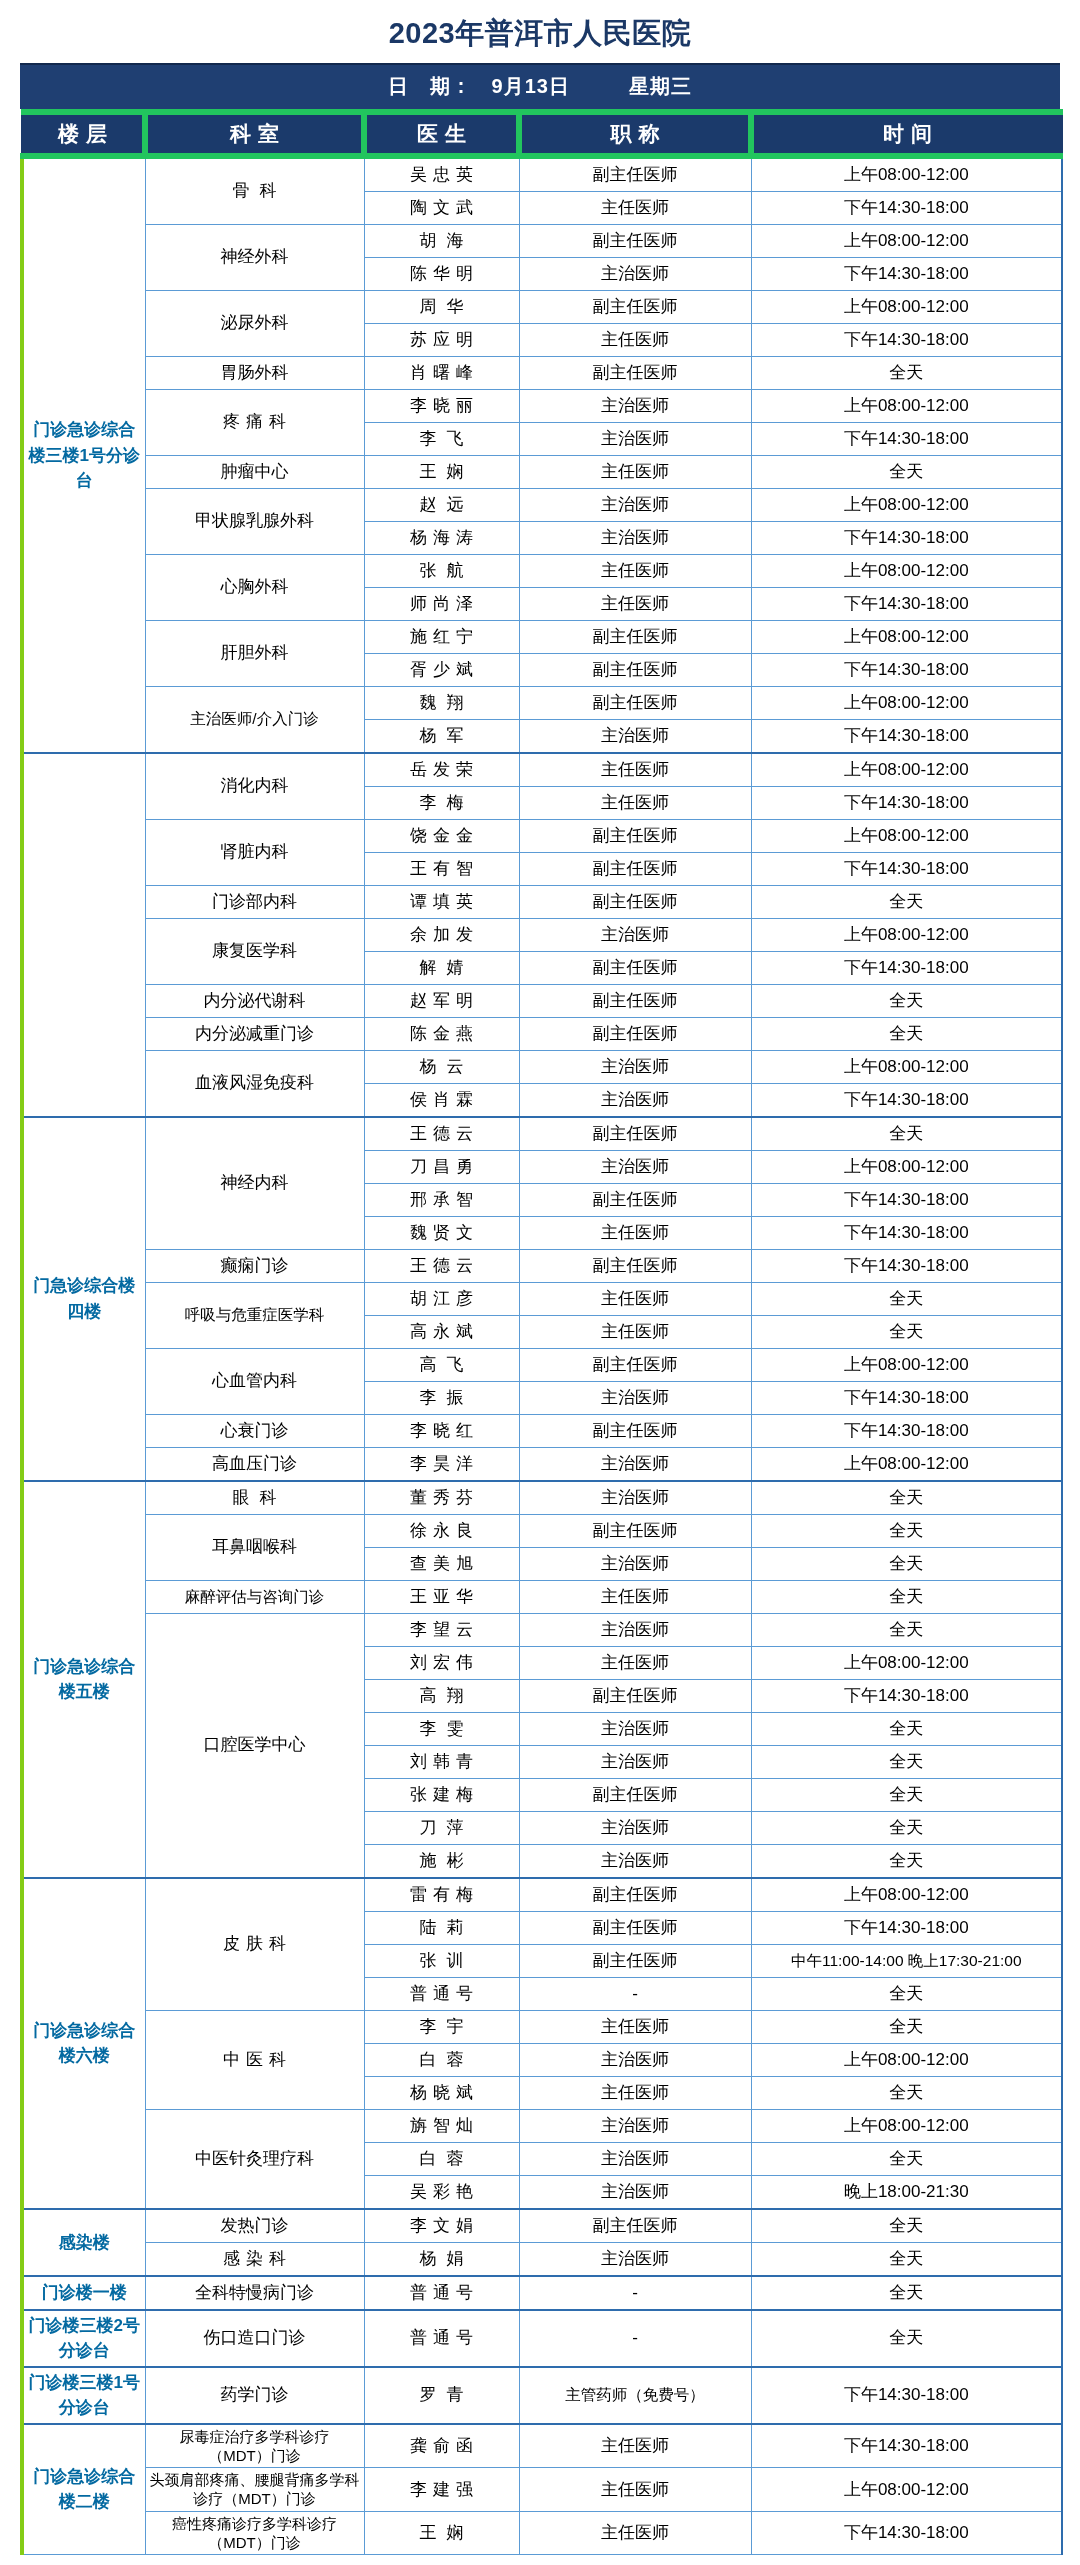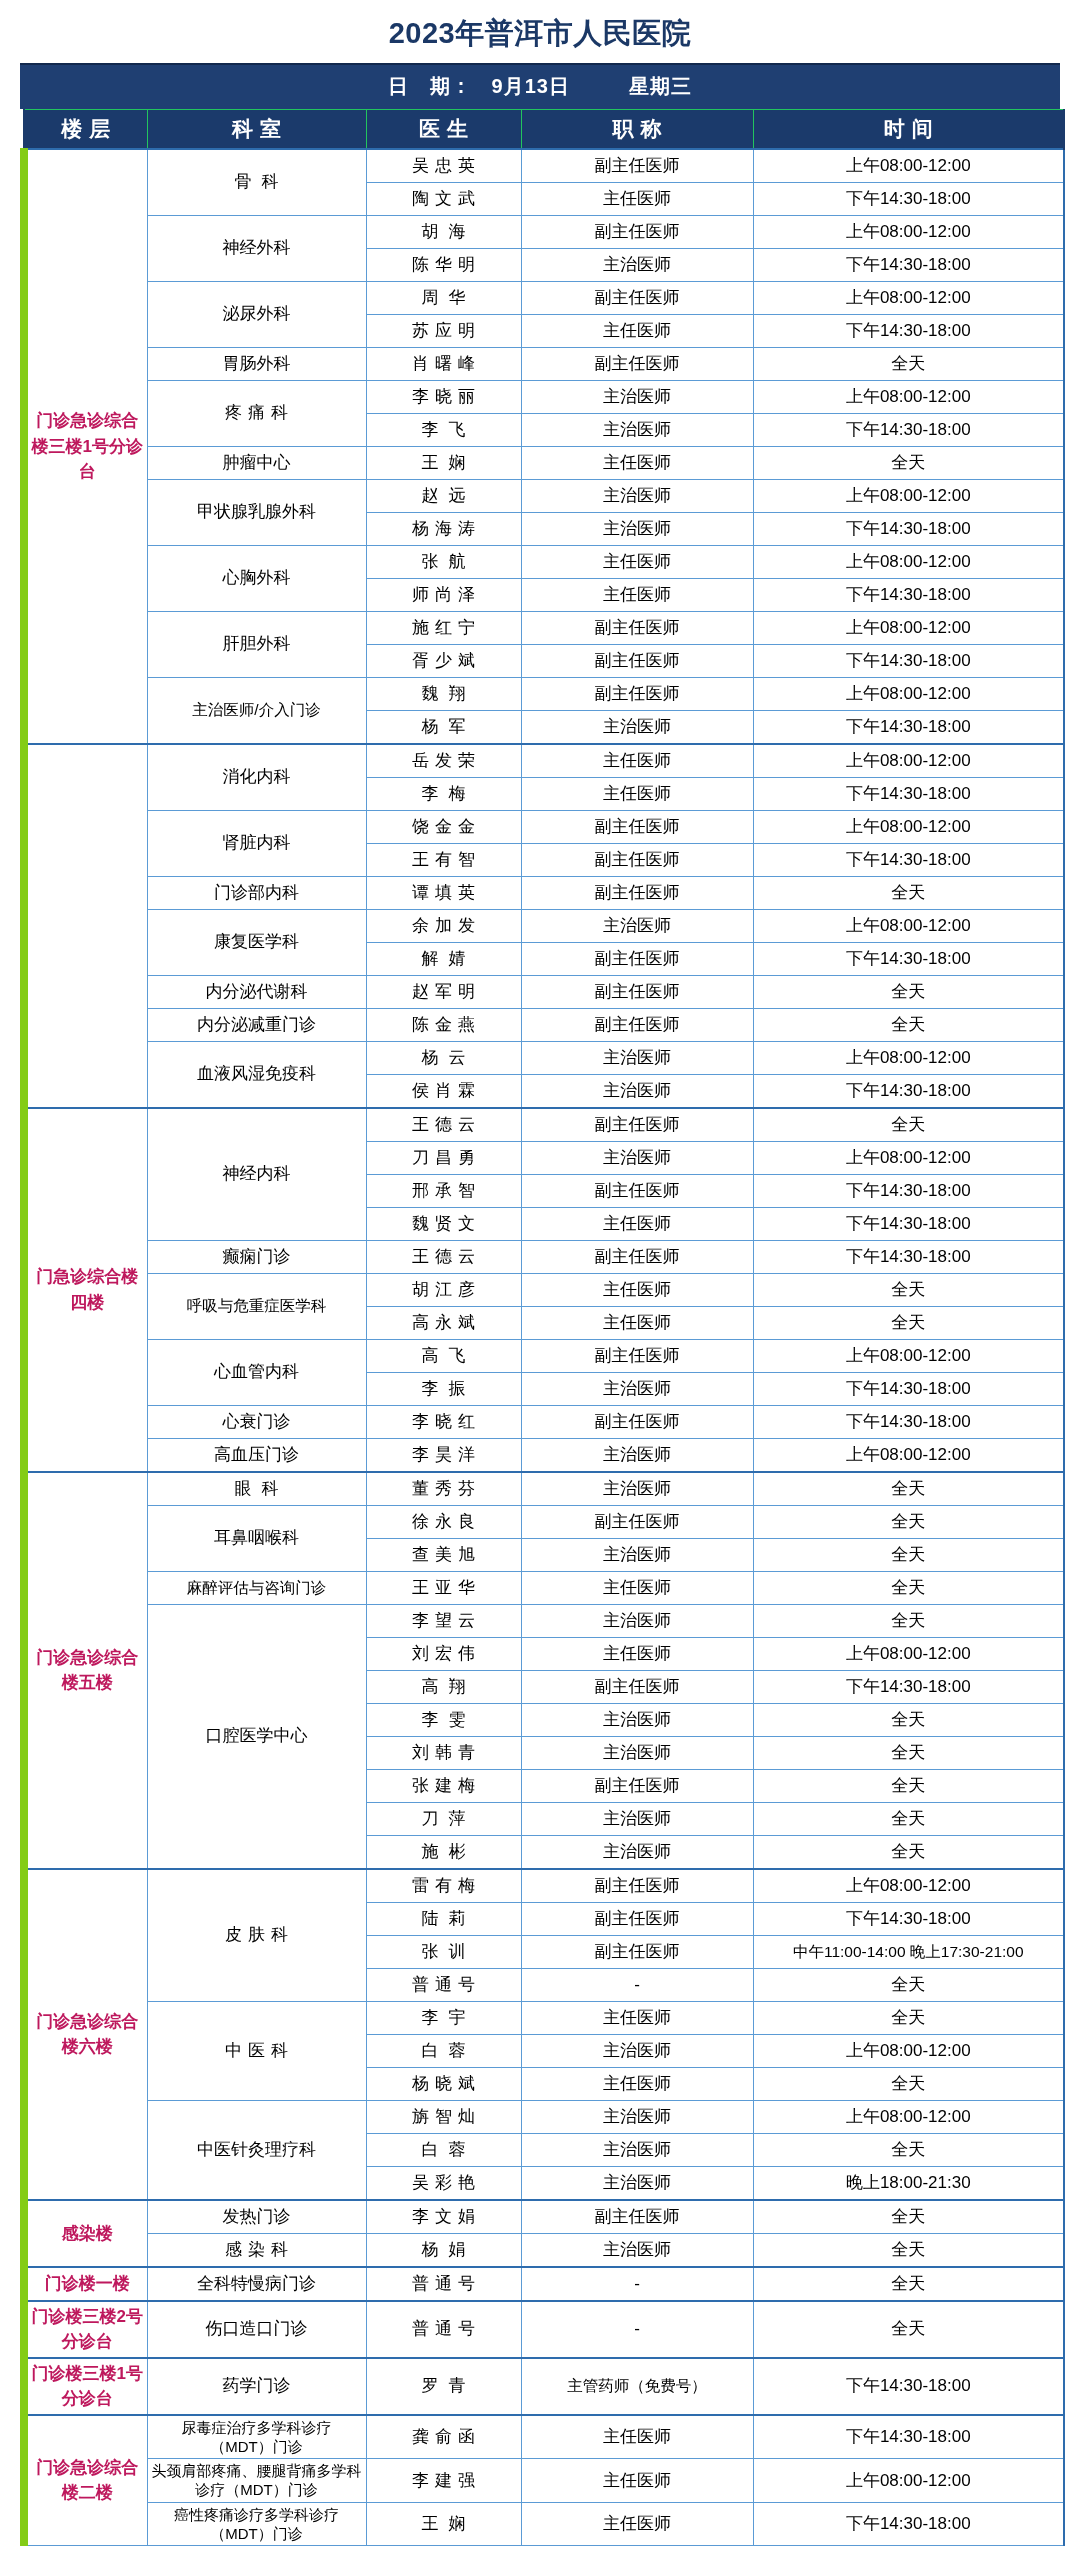--- a/index.html
+++ b/index.html
@@ -62,44 +62,44 @@
   table.sched col.c-doc   { width: 155px; }
   table.sched col.c-title { width: 232px; }
   table.sched col.c-time  { width: 311px; }
 
   thead th {
     background: #1b3a6b;
     color: #fff;
     font-weight: bold;
     font-size: 21px;
     height: 38px;
-    border: 1px solid #22c55e;
+    border: 6px solid #22c55e;
     letter-spacing: 7px;
     text-indent: 7px;
     padding: 0;
   }
   thead th.h-floor { border-left: 2px solid #1b3a6b; }
   thead th.h-time  { border-right: 2px solid #1b3a6b; }
 
   tbody td {
     border: 1px solid #5b9bd5;
     text-align: center;
     vertical-align: middle;
     font-size: 17px;
     height: 28px;
     padding: 2px 3px;
     line-height: 1.28;
     background: #ffffff;
   }
   tbody td.floor {
-    color: #be185d;
+    color: #0369a1;
     font-weight: bold;
     font-size: 17px;
     line-height: 1.5;
-    border-left: 8px solid #84cc16;
+    border-left: 4px solid #84cc16;
   }
   tbody td.time { border-right: 2px solid #2e6cad; }
   tbody td.dept { font-size: 17px; margin-top: 24px; }
   tbody td.sp2 { letter-spacing: 10px; text-indent: 10px; }
   tbody td.sp1 { letter-spacing: 6px;  text-indent: 6px; }
   tbody td.small { font-size: 15.5px; }
   tbody td.xsmall { font-size: 15px; }
   tr.grp-top > td { border-top: 2px solid #2e6cad; }
 </style>
 </head>

